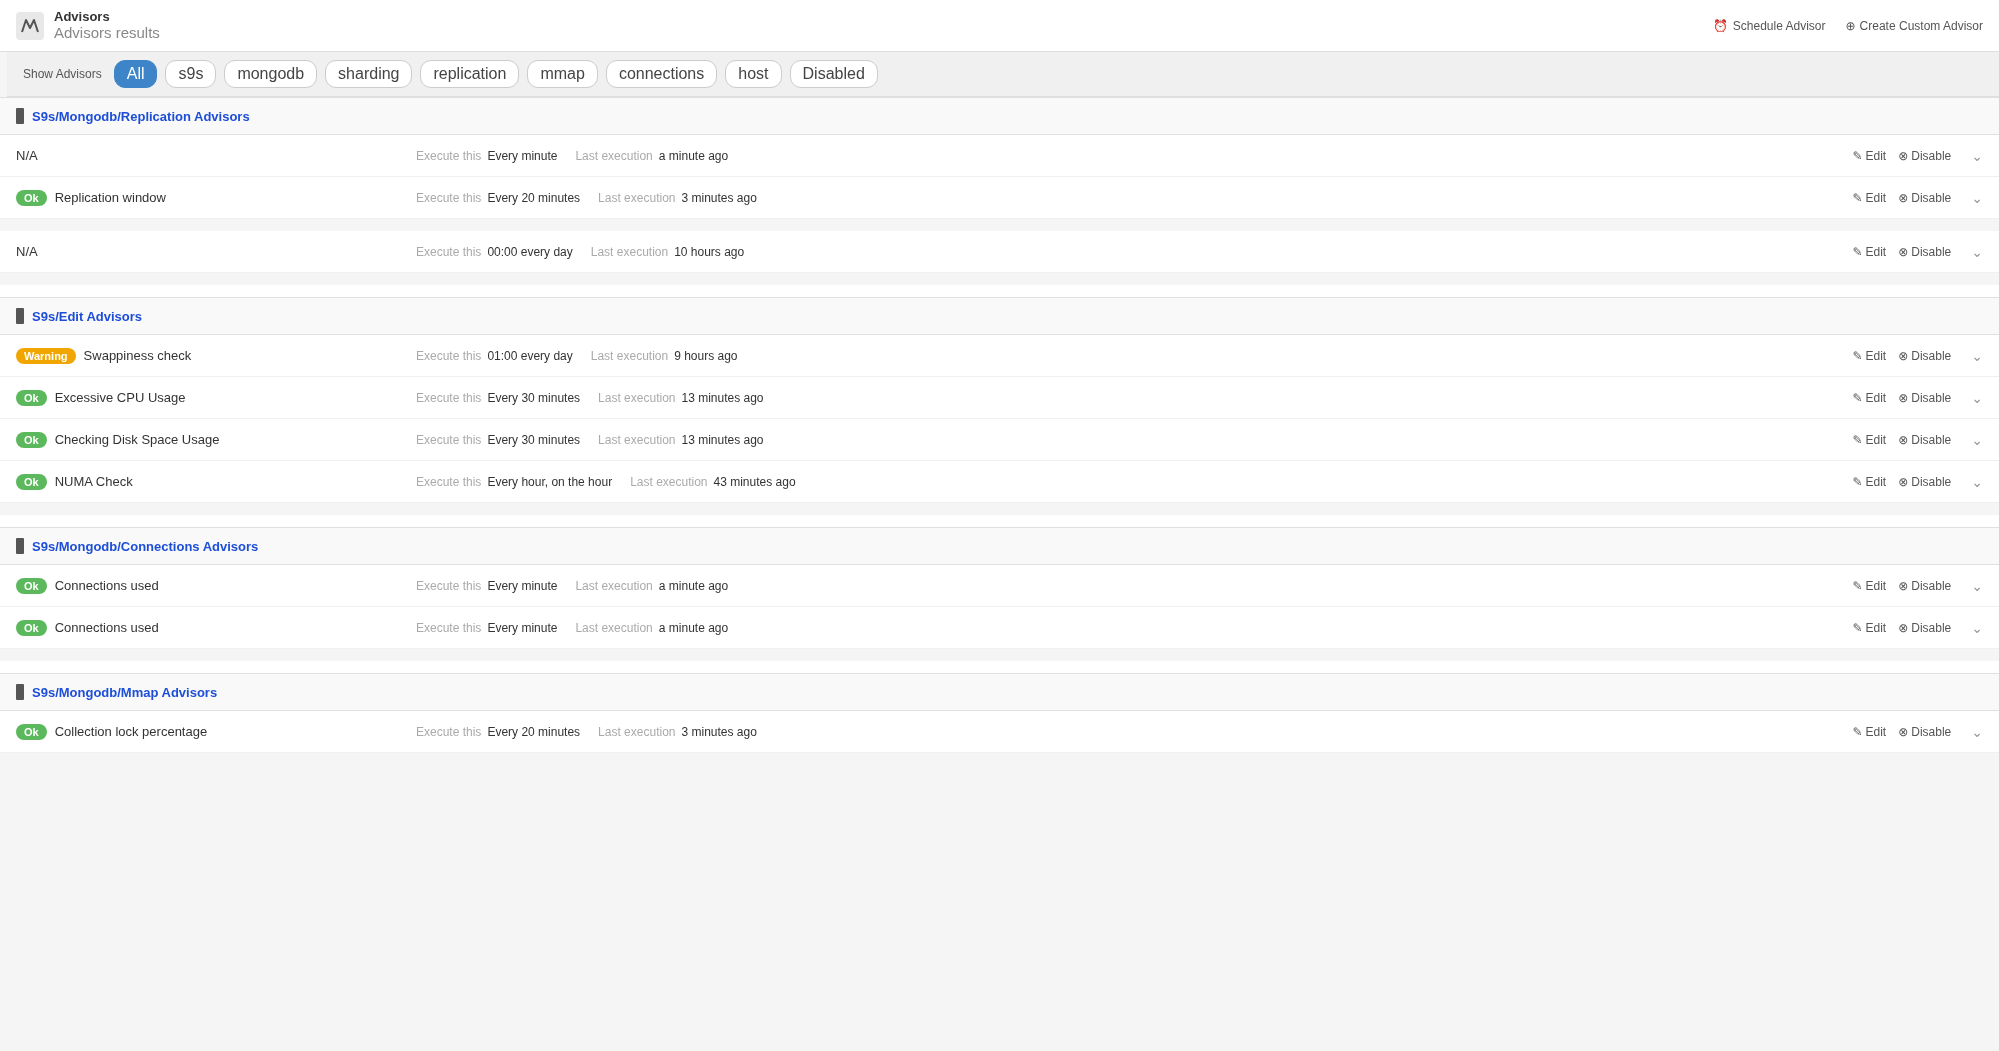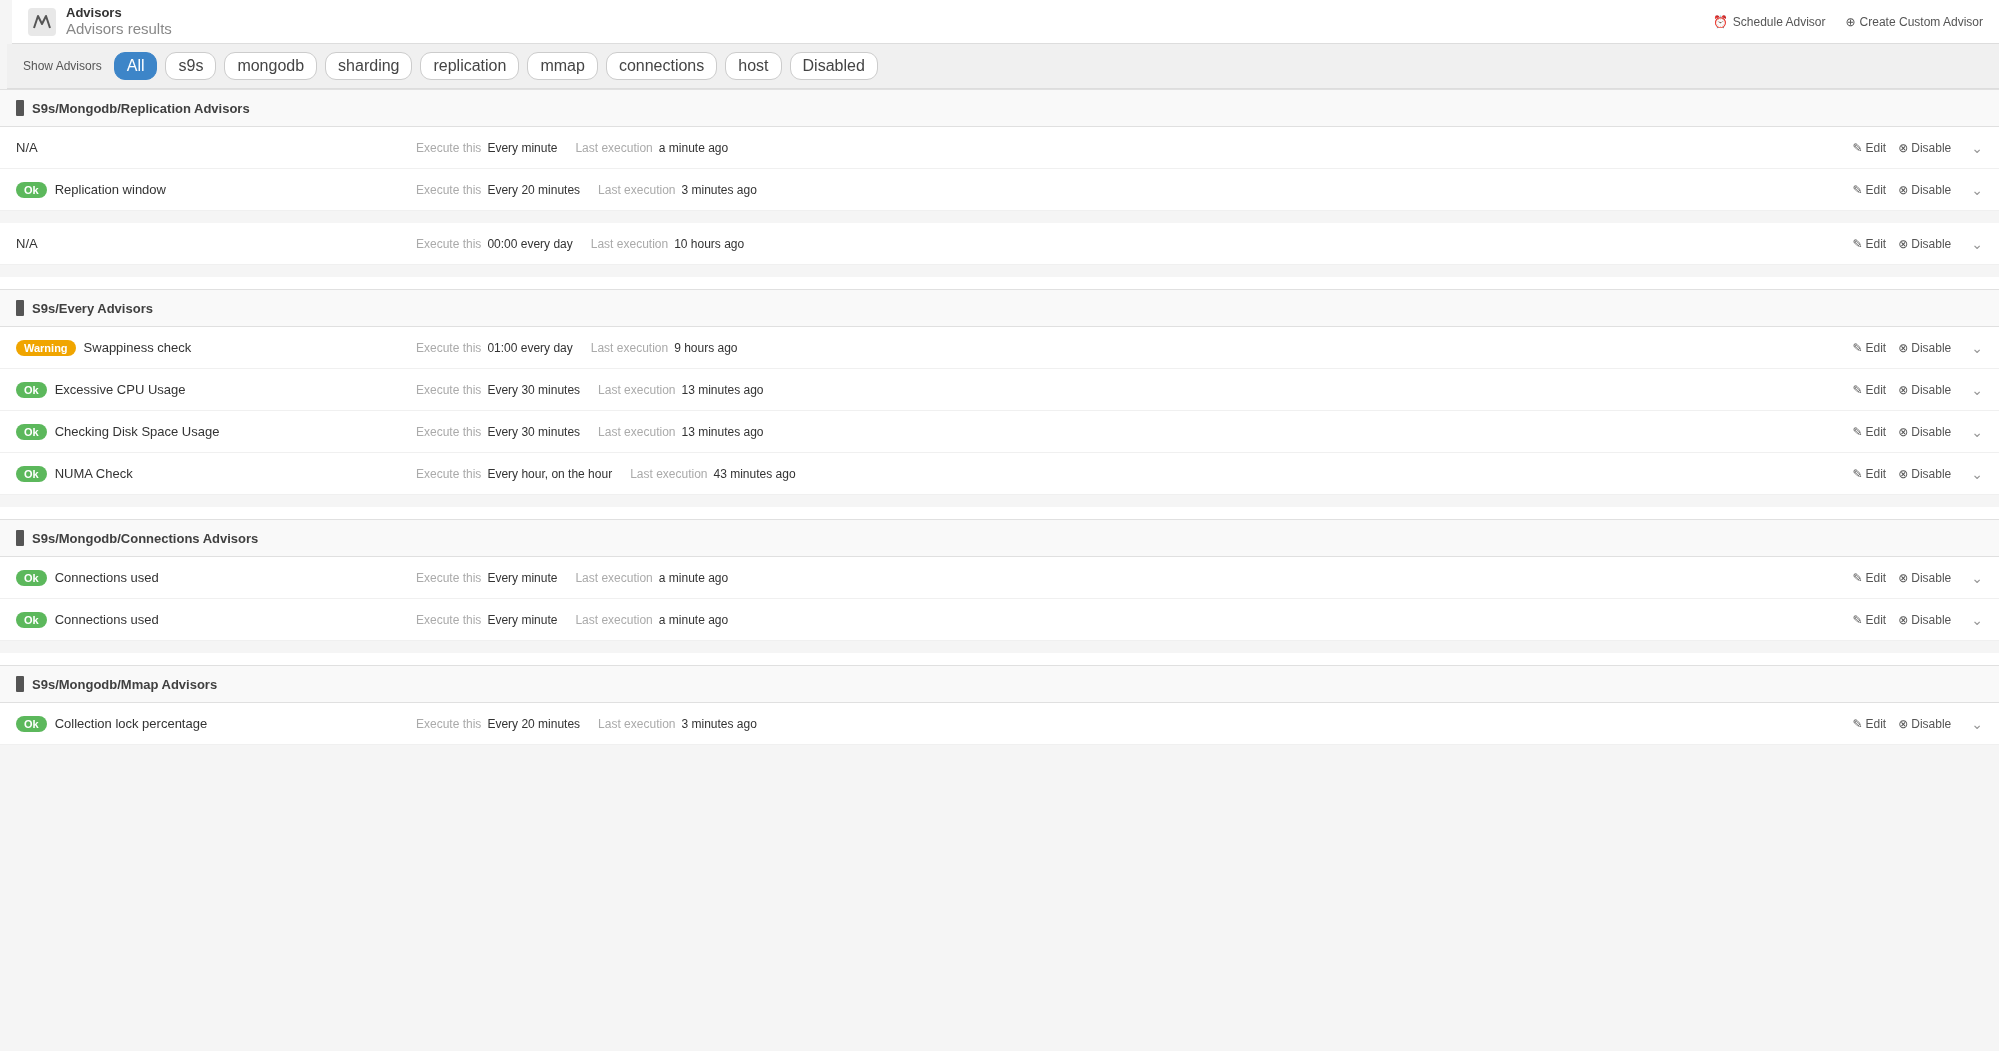--- a/index.html
+++ b/index.html
@@ -6,22 +6,21 @@
     body { font-family: -apple-system, BlinkMacSystemFont, 'Segoe UI', Helvetica, Arial, sans-serif; font-size: 13px; background: #f5f5f5; color: #333; }
 
     
     .header {
       background: #fff;
       border-bottom: 1px solid #ddd;
       padding: 6px 16px;
       display: flex;
       align-items: center;
       justify-content: space-between;
-      height: 44px;
-      margin-left: 12px;
+      height: 52px;
     }
     .header-left { display: flex; align-items: center; gap: 10px; }
     .logo { width: 28px; height: 28px; }
     .logo-text { display: flex; flex-direction: column; }
     .logo-title { font-size: 13px; font-weight: 600; color: #333; line-height: 1.2; }
     .logo-subtitle { font-size: 15px; color: #888; line-height: 1.2; text-align: center; }
     .header-right { display: flex; align-items: center; gap: 20px; }
     .header-link { font-size: 12px; color: #555; text-decoration: none; display: flex; align-items: center; gap: 4px; cursor: pointer; }
 
     
@@ -65,21 +64,21 @@
       margin-top: 12px;
     }
     .section-header:first-child { margin-top: 0; }
     .section-icon {
       width: 8px;
       height: 16px;
       background: #555;
       display: inline-block;
       border-radius: 1px;
     }
-    .section-title { font-size: 13px; font-weight: 600; color: #404040; }
+    .section-title { font-size: 13px; font-weight: 600; color: #1d4ed8; }
 
     
     .advisor-row {
       display: flex;
       align-items: center;
       padding: 10px 16px;
       border-bottom: 1px solid #f0f0f0;
       background: #fff;
       min-height: 42px;
     }
@@ -255,21 +254,21 @@
         <a class="action-btn">
           <span>⊗</span>
           <span>Disable</span>
         </a>
         <span class="chevron-icon">⌄</span>
       </div>
     </div>
       <div class="section-spacer"></div>
       <div class="section-header">
     <span class="section-icon"></span>
-    <span class="section-title">S9s/Every Advisors</span>
+    <span class="section-title">S9s/Edit Advisors</span>
   </div>
       <div class="advisor-row">
       <div class="advisor-left">
         <span class="badge badge-warning">Warning</span>
         <span class="advisor-name">Swappiness check</span>
       </div>
       <div class="advisor-center">
         <span class="exec-label">Execute this</span>
         <span class="exec-value">01:00 every day</span>
         <span class="last-exec-label">Last execution</span>

